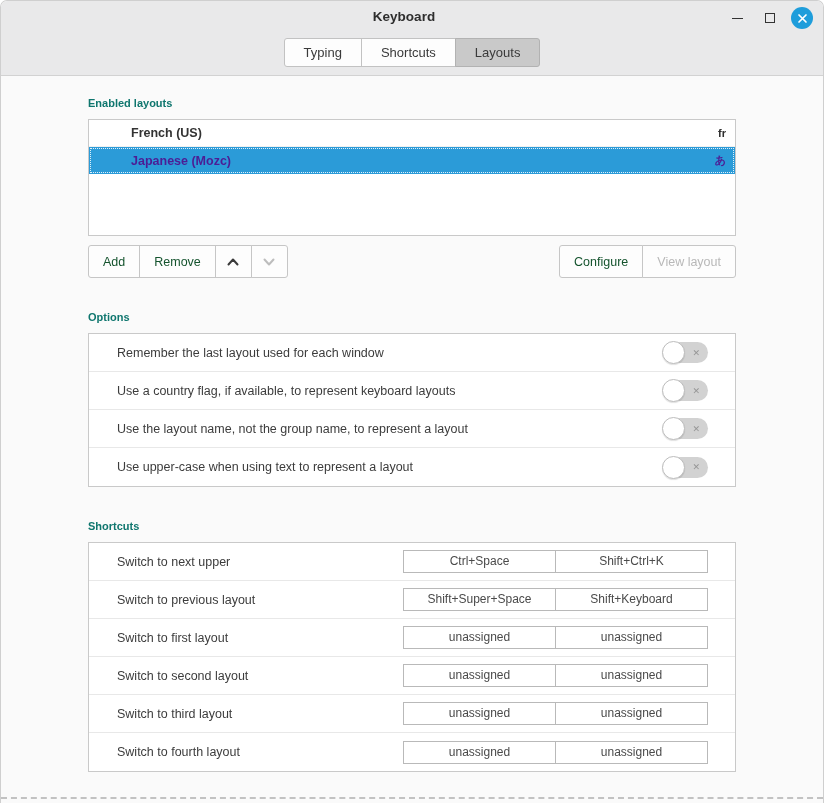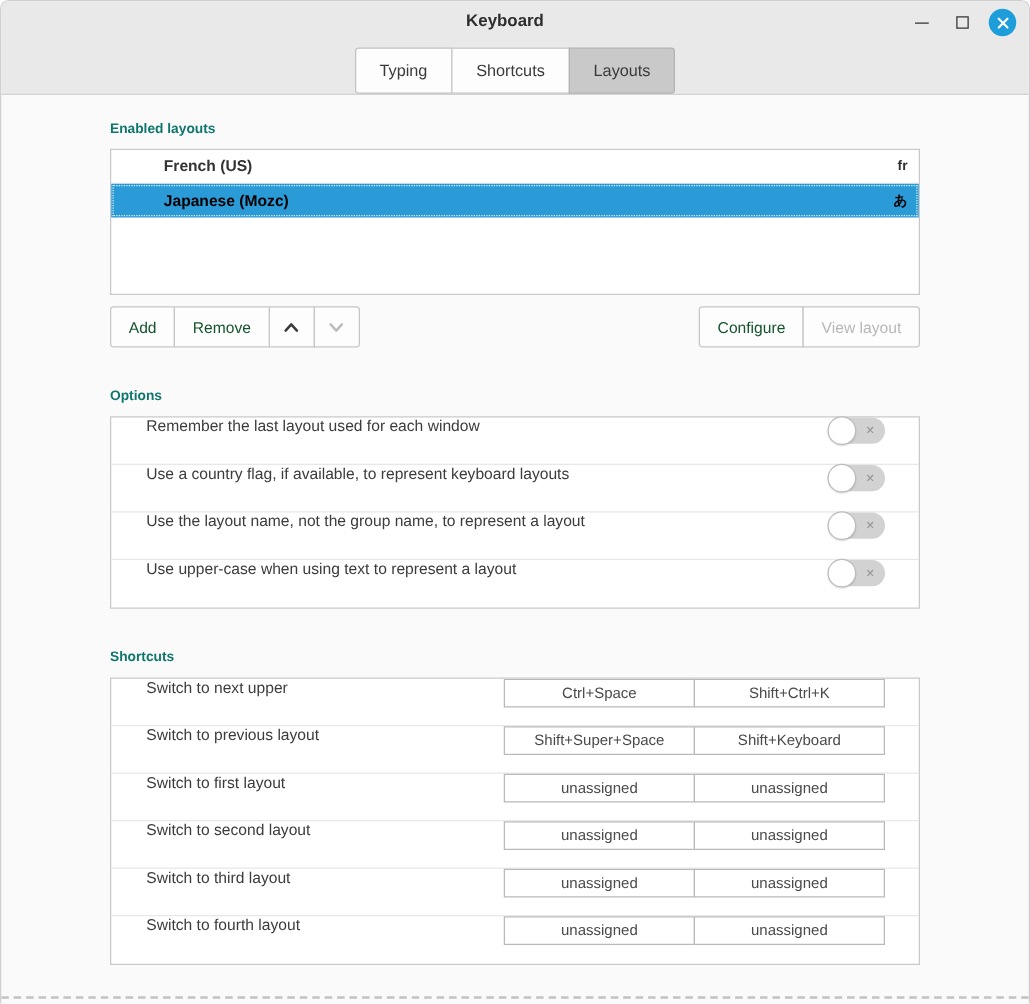--- a/index.html
+++ b/index.html
@@ -29,21 +29,21 @@
   .wc { background: transparent; border: none; width: 24px; height: 24px;
         display: flex; align-items: center; justify-content: center; cursor: pointer; }
   .min-glyph { width: 11px; height: 0; border-top: 1.6px solid #333; display: block; }
   .max-glyph { width: 10px; height: 10px; border: 1.6px solid #333; display: block; }
   .wc.close { width: 22px; height: 22px; border-radius: 50%; background: #1e9ddb; }
   .tabs {
     position: absolute; top: 37px; left: 0; right: 0;
     display: flex; justify-content: center;
   }
   .tab {
-    height: 37px; padding: 0 19px; font-size: 13px; color: #3a3a3a;
+    height: 29px; padding: 0 19px; font-size: 13px; color: #3a3a3a;
     background: #fdfdfd; border: 1px solid #c2c2c2; margin-left: -1px;
     cursor: pointer; font-family: inherit;
   }
   .tab:first-child { border-radius: 3px 0 0 3px; margin-left: 0; }
   .tab:last-child { border-radius: 0 3px 3px 0; }
   .tab.active { background: #c9c9c9; border-color: #b2b2b2; }
 
   
   .content { padding: 21px 87px 0 87px; height: 727px; overflow: hidden; }
   h2.section { font-size: 11px; font-weight: bold; color: #0f766e; margin: 0 0 10px 0; }
@@ -53,41 +53,41 @@
   .layout-list {
     height: 117px; background: #fff; border: 1px solid #c9c9c9;
   }
   .lrow {
     height: 27px; display: flex; align-items: center; padding: 0 9px;
     border-bottom: 1px solid #f0f0f0; cursor: pointer;
   }
   .lrow .lname { flex: 1; font-size: 12.5px; font-weight: bold; color: #333; margin-left: 33px; }
   .lrow .lind  { font-size: 11px; font-weight: bold; color: #2e2e2e; text-align: center; }
   .lrow.selected { border-bottom: none; }
-  .lrow.selected .lname, .lrow.selected .lind { color: #000000; }
+  .lrow.selected .lname, .lrow.selected .lind { color: #4c1d95; }
   .lrow.selected { outline: 1px dotted rgba(255,255,255,.85); outline-offset: -2px; }
 
   
   .btn-row { margin-top: 9px; display: flex; justify-content: space-between; }
   .btn-group { display: flex; }
   .btn {
     height: 33px; padding: 0 14px; background: #fdfdfd;
     border: 1px solid #c6c6c6; font-size: 12.5px; color: #14532d;
     margin-left: -1px; cursor: pointer; font-family: inherit;
     display: flex; align-items: center; justify-content: center;
   }
   .btn:first-child { border-radius: 3px 0 0 3px; margin-left: 0; }
   .btn:last-child { border-radius: 0 3px 3px 0; }
   .btn.icon-btn { width: 37px; padding: 0; }
   .btn.disabled { color: #b8b8b8; cursor: default; }
 
   
   .card { background: #fff; border: 1px solid #c9c9c9; margin-top: 1px; }
   .crow {
-    height: 38px; display: flex; 
+    height: 38px; display: flex; align-items: center;
     padding: 0 27px 0 28px; border-bottom: 1px solid #e8e8e8;
   }
   .crow:last-child { border-bottom: none; }
   .crow .clabel { flex: 1; font-size: 12.5px; color: #3c3c3c; }
 
   
   .toggle {
     position: relative; width: 45px; height: 21px; border-radius: 11px;
     background: #d2d2d2; cursor: pointer; flex: 0 0 auto;
   }

